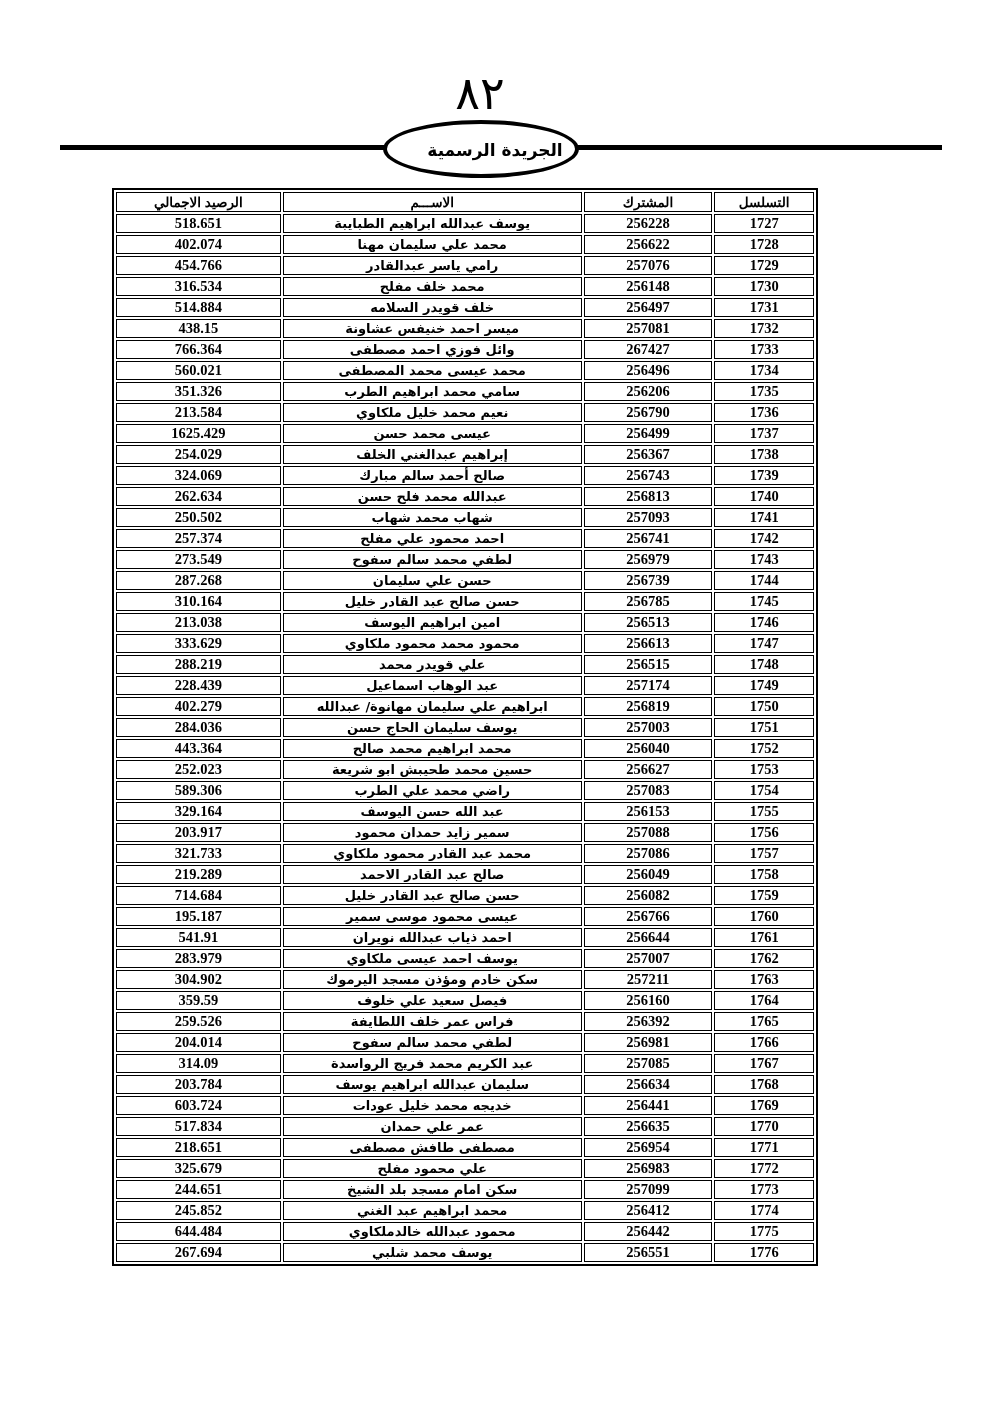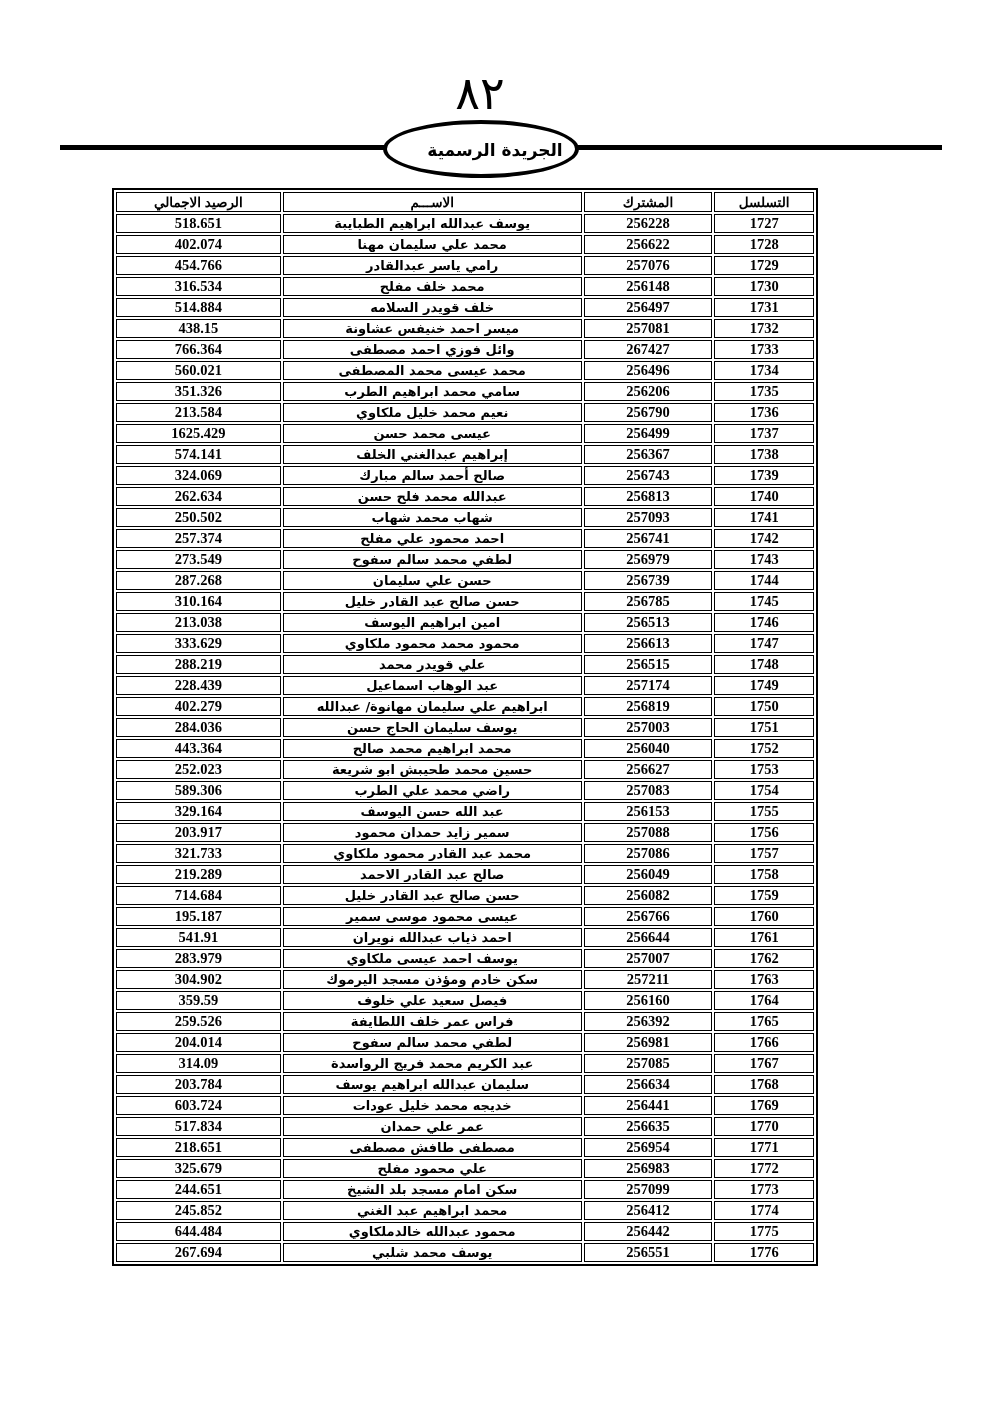--- a/index.html
+++ b/index.html
@@ -188,21 +188,21 @@
       <tr>
     <td class="num">1737</td>
     <td class="num">256499</td>
     <td class="name-cell">عيسى محمد حسن</td>
     <td class="num">1625.429</td>
   </tr>
       <tr>
     <td class="num">1738</td>
     <td class="num">256367</td>
     <td class="name-cell">إبراهيم عبدالغني الخلف</td>
-    <td class="num">574.141</td>
+    <td class="num">254.029</td>
   </tr>
       <tr>
     <td class="num">1739</td>
     <td class="num">256743</td>
     <td class="name-cell">صالح أحمد سالم مبارك</td>
     <td class="num">324.069</td>
   </tr>
       <tr>
     <td class="num">1740</td>
     <td class="num">256813</td>

